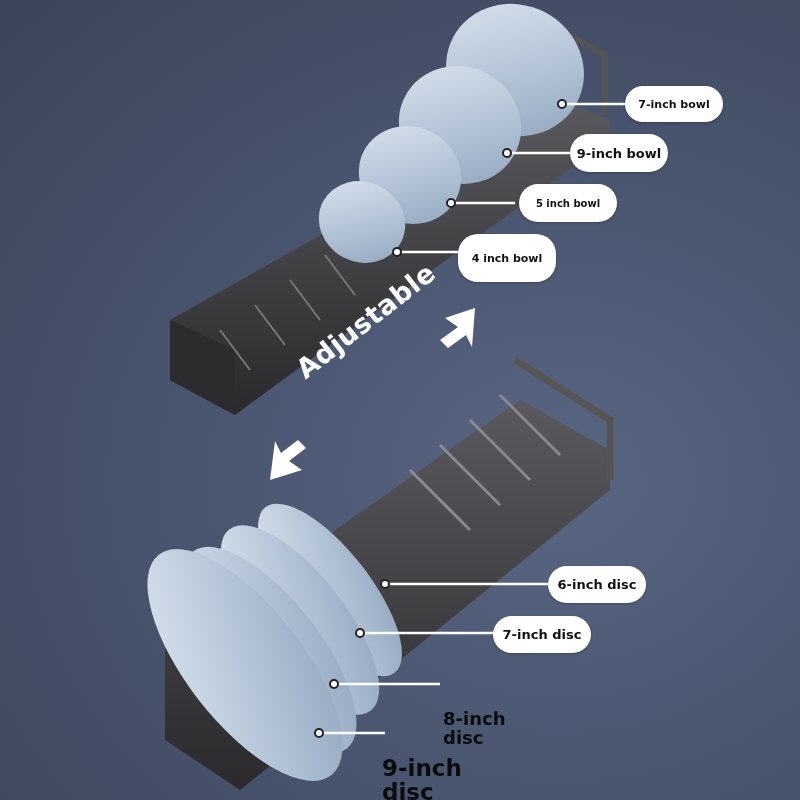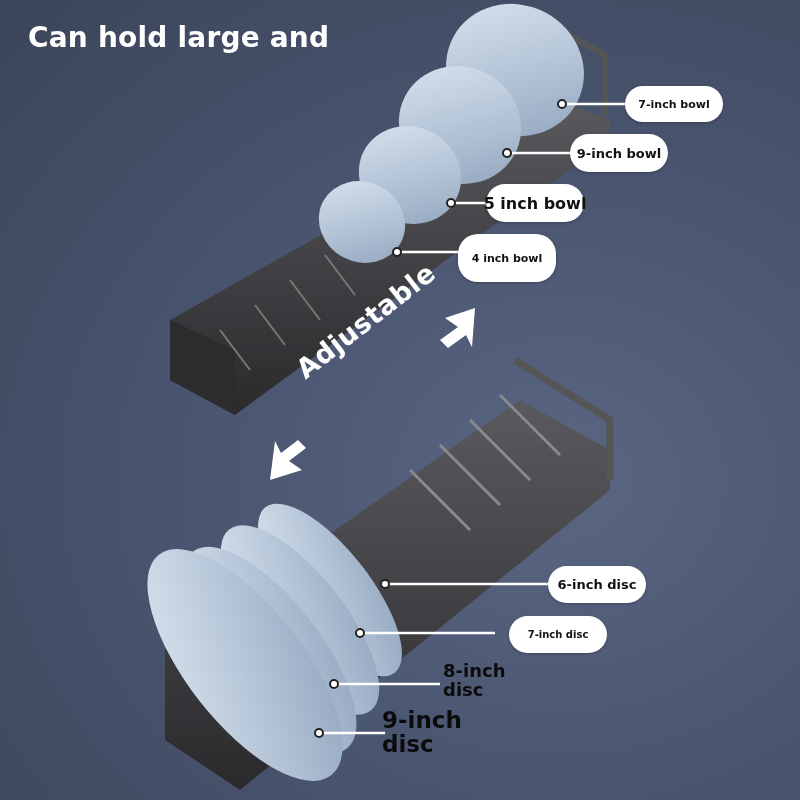--- a/index.html
+++ b/index.html
@@ -13,21 +13,21 @@
     font-size:28px; line-height:36px; letter-spacing:0.2px;
   }
   .headline div { white-space:nowrap; }
   svg.scene { position:absolute; left:0; top:0; }
   .pill {
     position:absolute; background:#fff; border-radius:20px; color:#111;
     font-weight:bold; display:flex; align-items:center; justify-content:center;
     white-space:nowrap; box-shadow:0 1px 3px rgba(0,0,0,0.25);
   }
   .free-label {
-    position:absolute; color:#0b0b0b; font-weight:bold; line-height:1.05;
+    position:absolute; color:#0b0b0b; font-weight:bold; line-height:1.05;margin-top:48px;
   }
   .adjust {
     position:absolute; left:290px; top:360px; color:#fff; font-weight:bold;
     font-size:27px; transform:rotate(-38deg); transform-origin:left top;
     white-space:nowrap; letter-spacing:0.5px;
   }
 </style>
 </head>
 <body>
 
@@ -96,32 +96,31 @@
     <circle cx="451" cy="203" r="4"></circle>
     <circle cx="397" cy="252" r="4"></circle>
     <circle cx="385" cy="584" r="4"></circle>
     <circle cx="360" cy="633" r="4"></circle>
     <circle cx="334" cy="684" r="4"></circle>
     <circle cx="319" cy="733" r="4"></circle>
   </g>
 </svg>
 
 <div class="headline">
-  <div>Can hold large and</div>
 </div>
 
 <div class="adjust">Adjustable</div>
 
 <div class="pill" style="left:625px;top:86px;width:98px;height:36px;font-size:11px;text-align:center;">7-inch bowl</div>
 <div class="pill" style="left:570px;top:134px;width:98px;height:38px;font-size:13px;">9-inch bowl</div>
-<div class="pill" style="left:486px;top:184px;width:98px;height:38px;font-size:16px;">5 inch bowl</div>
+<div class="pill" style="left:519px;top:184px;width:98px;height:38px;font-size:10px;">5 inch bowl</div>
 <div class="pill" style="left:458px;top:234px;width:98px;height:48px;font-size:11px;">4 inch bowl</div>
 
 <div class="pill" style="left:548px;top:566px;width:98px;height:37px;font-size:13px;text-align:right;">6-inch disc</div>
-<div class="pill" style="left:509px;top:616px;width:98px;height:37px;font-size:10px;">7-inch disc</div>
+<div class="pill" style="left:493px;top:616px;width:98px;height:37px;font-size:13px;">7-inch disc</div>
 
 <div class="free-label" style="left:443px;top:662px;font-size:18px;">
   <div>8-inch</div>
   <div>disc</div>
 </div>
 <div class="free-label" style="left:382px;top:708px;font-size:23px;">
   <div>9-inch</div>
   <div>disc</div>
 </div>
 

